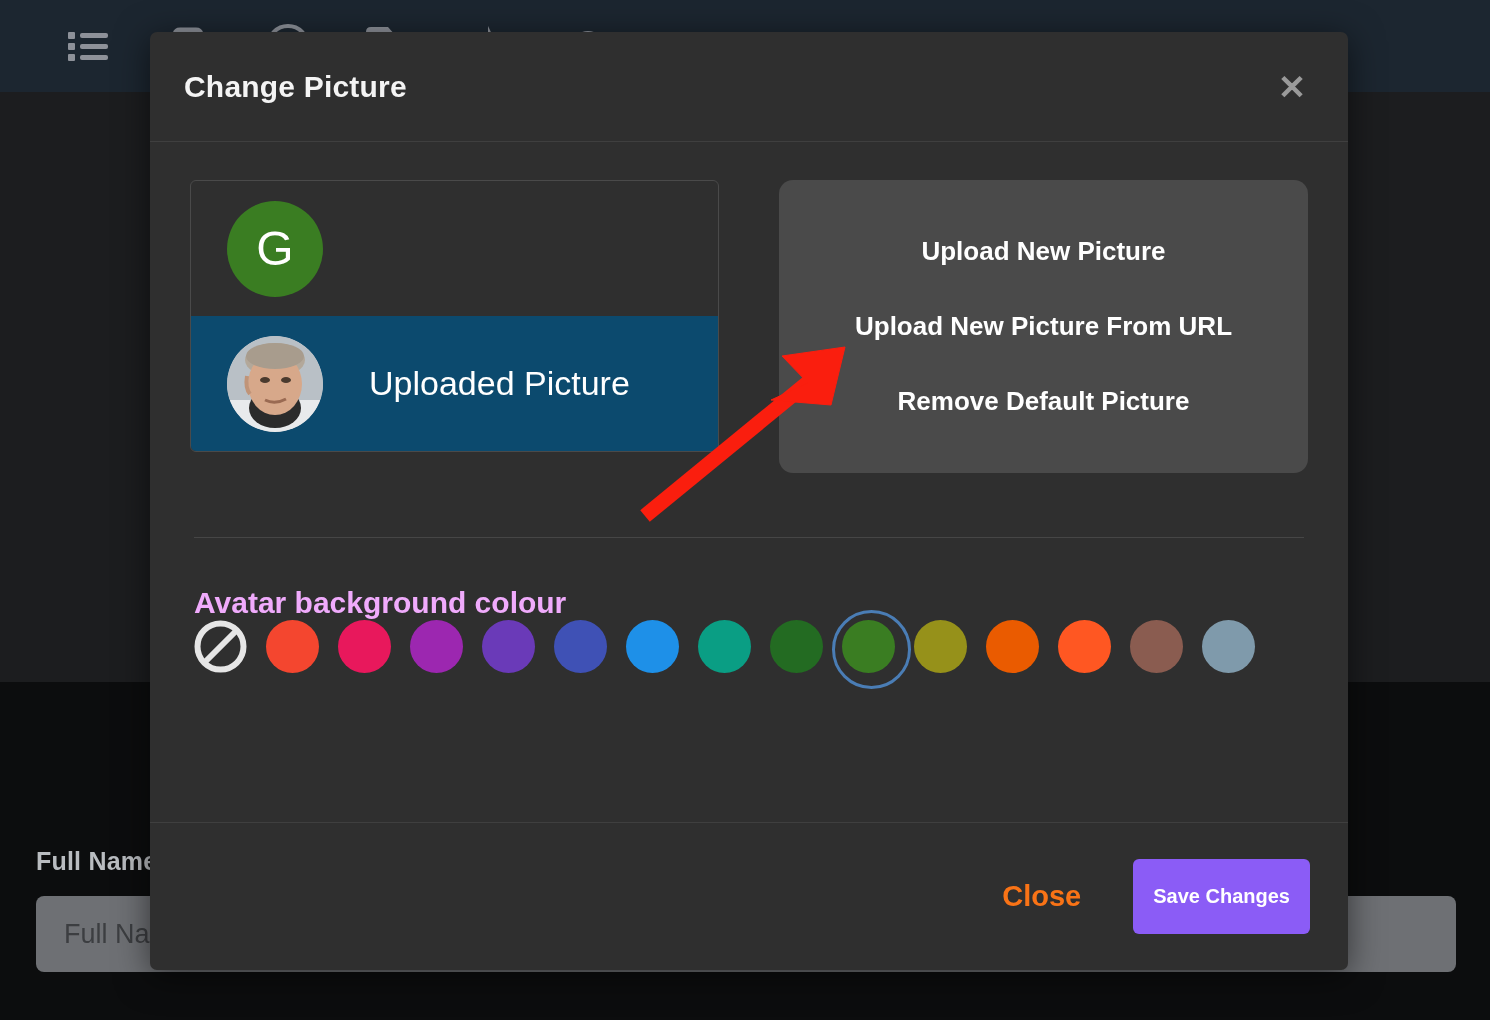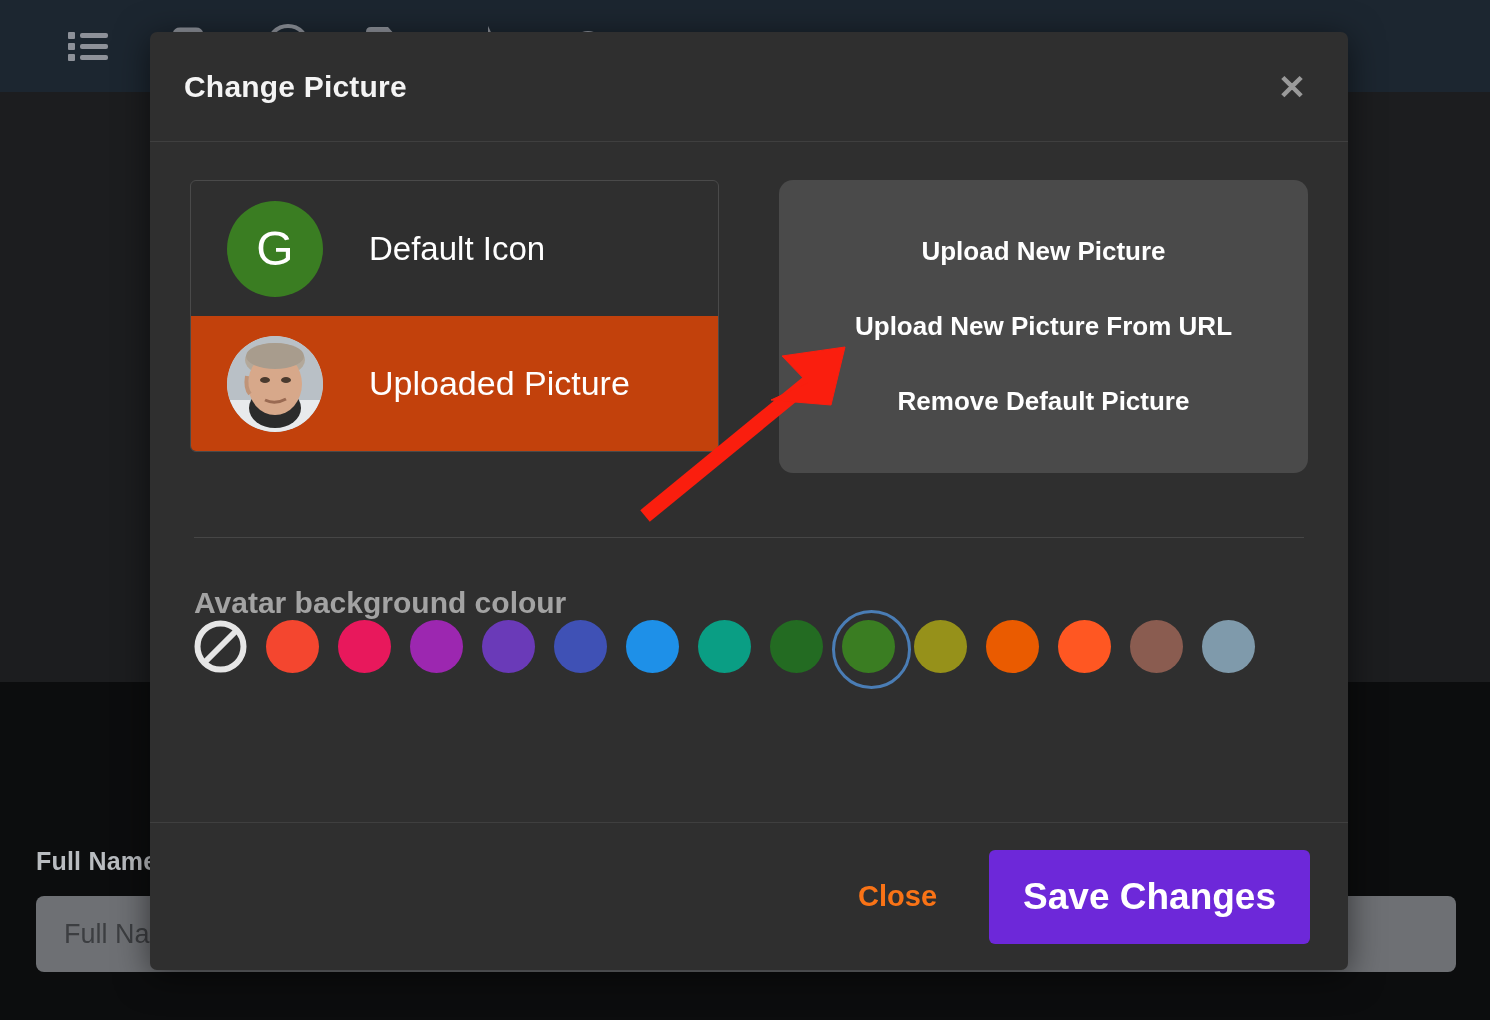--- a/index.html
+++ b/index.html
@@ -77,21 +77,21 @@
 
   .picker-row { display: flex; gap: 60px; align-items: flex-start; }
 
   .source-card {
     width: 530px; border: 1px solid #4a4a4a; border-radius: 6px; overflow: hidden;
   }
   .source-item {
     display: flex; align-items: center; gap: 0;
     height: 135px; padding-left: 36px; cursor: pointer;
   }
-  .source-item.selected { background: #c2410c; }
+  .source-item.selected { background: #0c4a6e; }
   .source-avatar {
     width: 96px; height: 96px; border-radius: 50%; flex: 0 0 96px;
     display: flex; align-items: center; justify-content: center;
     overflow: hidden;
   }
   .source-avatar.letter { background: #3a7d22; }
   .source-avatar.letter span { color: #ffffff; font-size: 48px; font-weight: normal; }
   .source-label { color: #ffffff; font-size: 33px; margin-left: 46px; }
   .selected .source-label { font-size: 34px; }
 
@@ -103,21 +103,21 @@
     display: flex; flex-direction: column; align-items: center; gap: 0;
   }
   .action-item {
     width: 100%; text-align: center; color: #ffffff; font-size: 26px;
     padding: 22px 10px; cursor: pointer; font-weight: bold;
   }
 
   .divider { margin: 64px 4px 0 4px; height: 1px; background: #464646; }
 
   .colour-section { padding: 48px 4px 0 4px; }
-  .colour-heading { color: #a3a3a3; font-size: 30px; font-weight: bold; }
+  .colour-heading { color: #f0abfc; font-size: 30px; font-weight: bold; }
   .swatches { display: flex; align-items: center; gap: 19px; }
   .swatch {
     width: 53px; height: 53px; border-radius: 50%; cursor: pointer; flex: 0 0 53px;
     position: relative;
   }
   .swatch.selected::after {
     content: ""; position: absolute; left: -10px; top: -10px;
     width: 73px; height: 73px; border-radius: 50%;
     border: 3px solid #4a7db5;
   }
@@ -128,22 +128,22 @@
   .modal-footer {
     flex: 0 0 148px; border-top: 1px solid #3f3f3f;
     display: flex; align-items: center; justify-content: flex-end;
     gap: 0; padding: 0 38px;
   }
   .btn-close-text {
     color: #f97316; font-size: 29px; font-weight: bold; cursor: pointer;
     padding: 18px 30px; margin-right: 22px;
   }
   .btn-primary {
-    background: #6d28d9; color: #ffffff; font-size: 37px; font-weight: bold;
-    border: none; border-radius: 6px; padding: 26px 34px; cursor: pointer;
+    background: #8b5cf6; color: #ffffff; font-size: 20px; font-weight: bold;
+    border: none; border-radius: 6px; padding: 26px 20px; cursor: pointer;
     font-family: "Liberation Sans", sans-serif;
   }
 
   
   .annot { position: absolute; inset: 0; pointer-events: none; }
 </style>
 </head>
 <body>
 
 <div id="root">
@@ -220,21 +220,20 @@
     <div class="modal-body">
 
       <div class="picker-row">
 
         <div class="source-card">
 
           <div class="source-item">
             <div class="source-avatar letter">
               <span>G</span>
             </div>
-            <div class="source-label">Default Icon</div>
           </div>
 
           <div class="source-item selected">
             <div class="photo-av">
               <svg width="96" height="96" viewBox="0 0 96 96">
                 <defs>
                     <clipPath id="cp">
                       <circle cx="48" cy="48" r="48"></circle>
                     </clipPath>
                   </defs>

